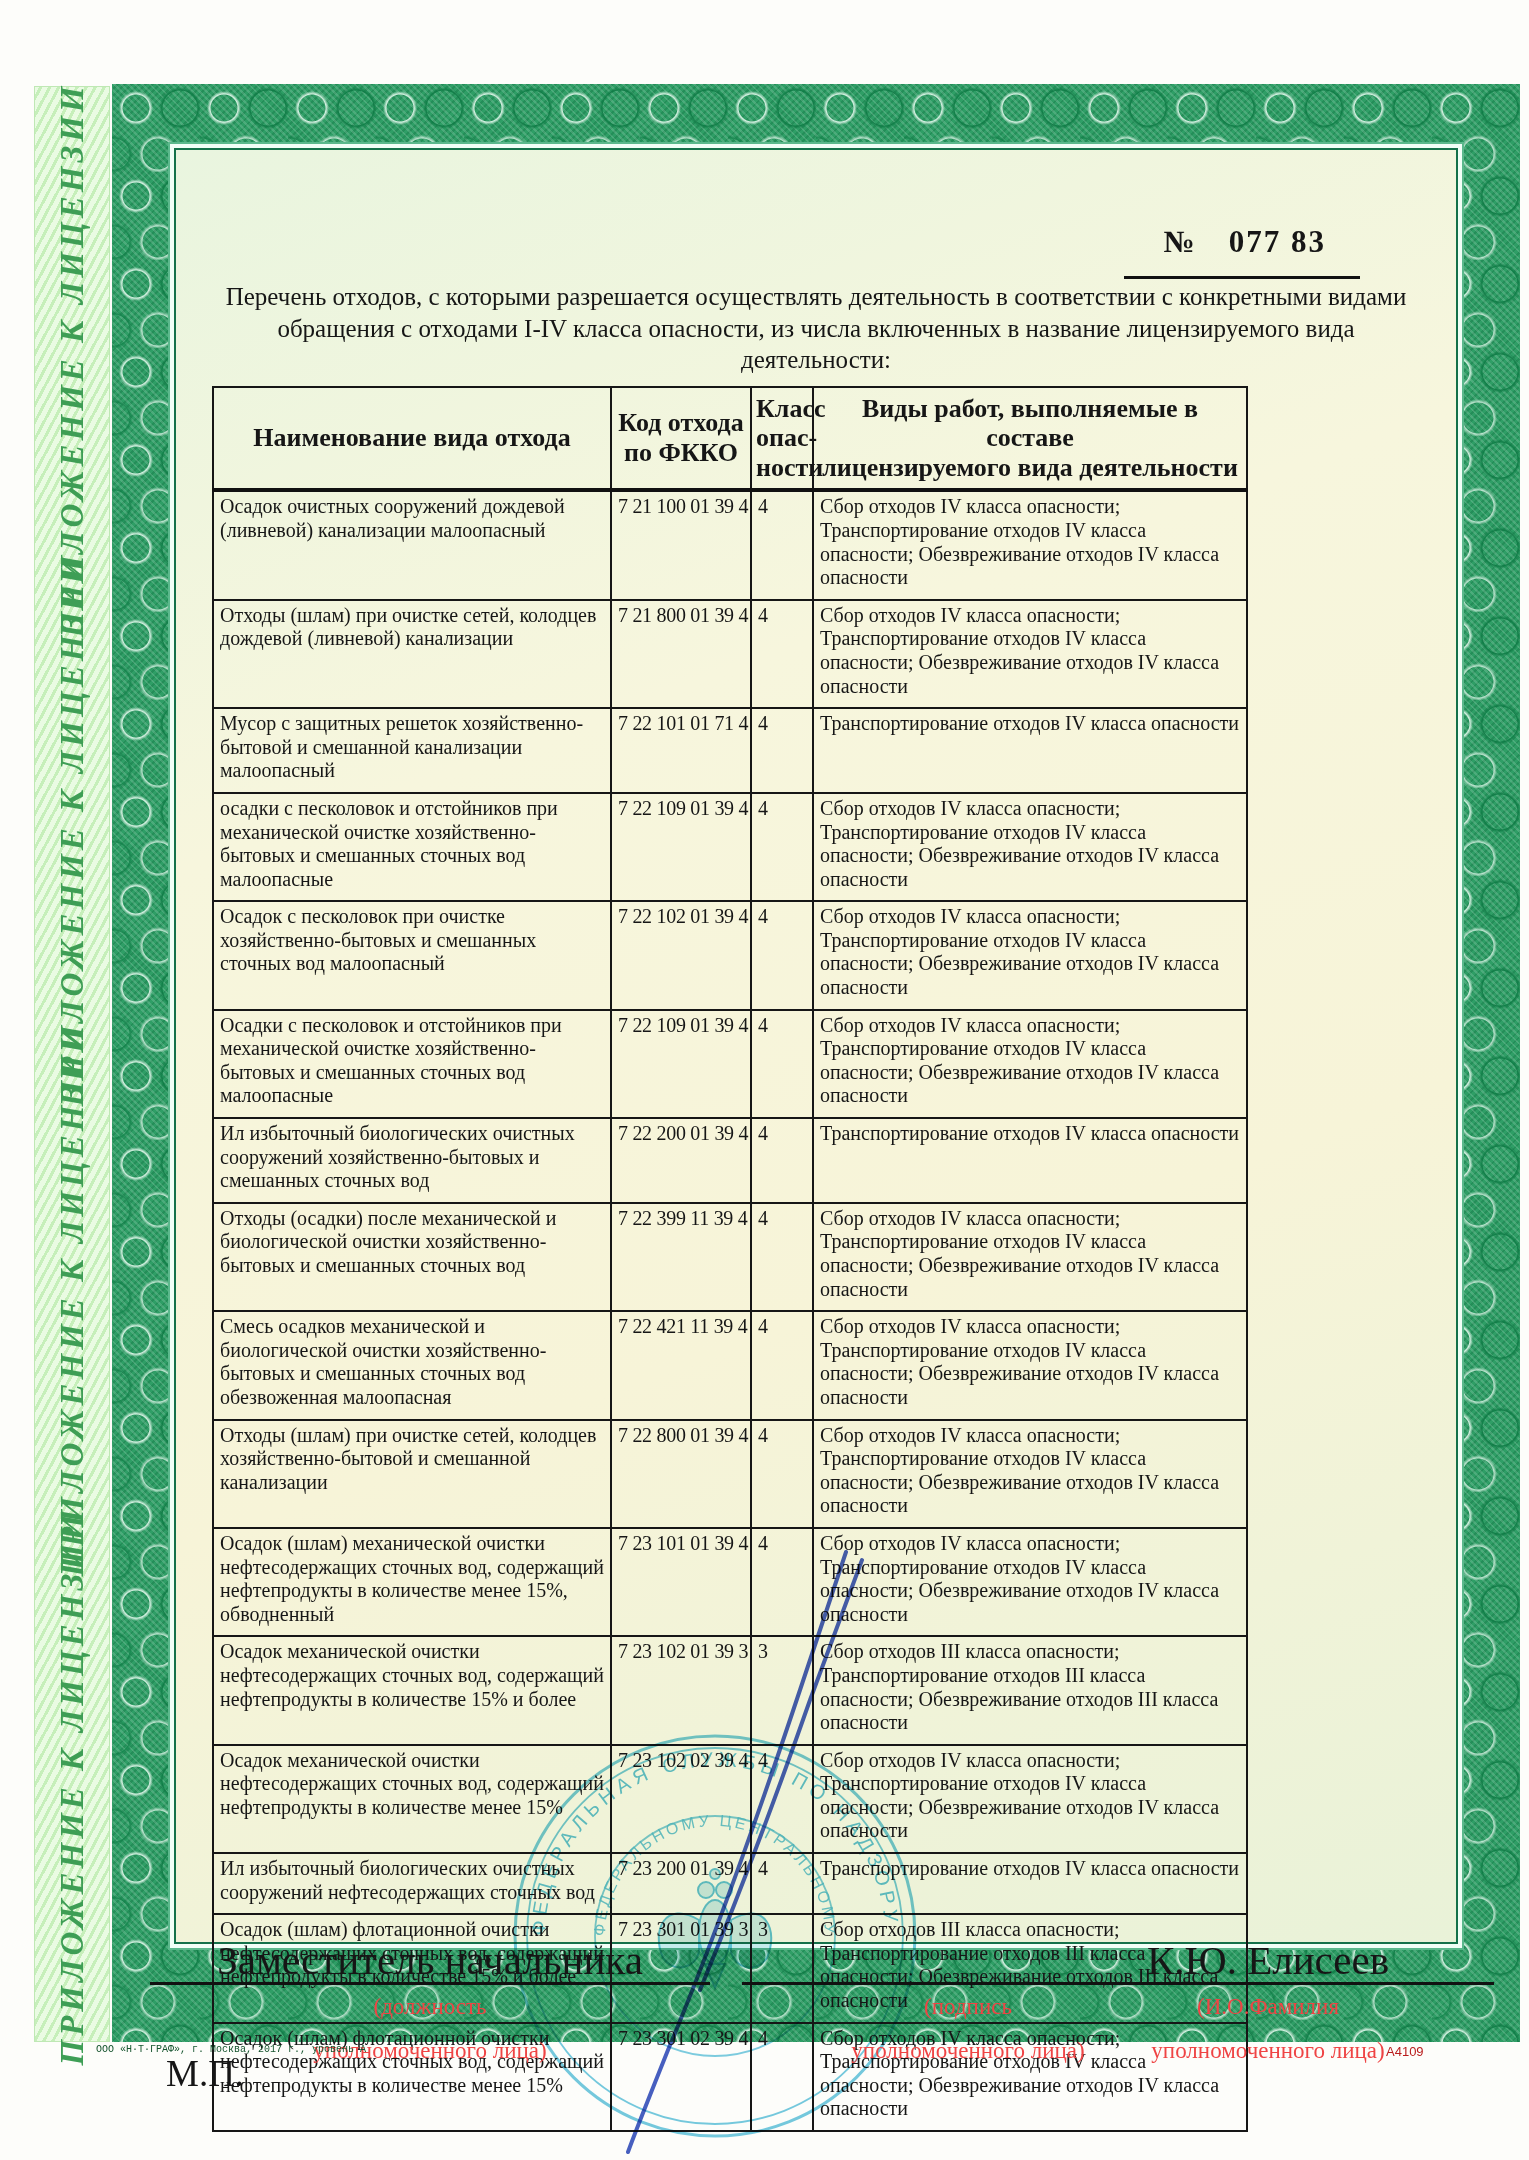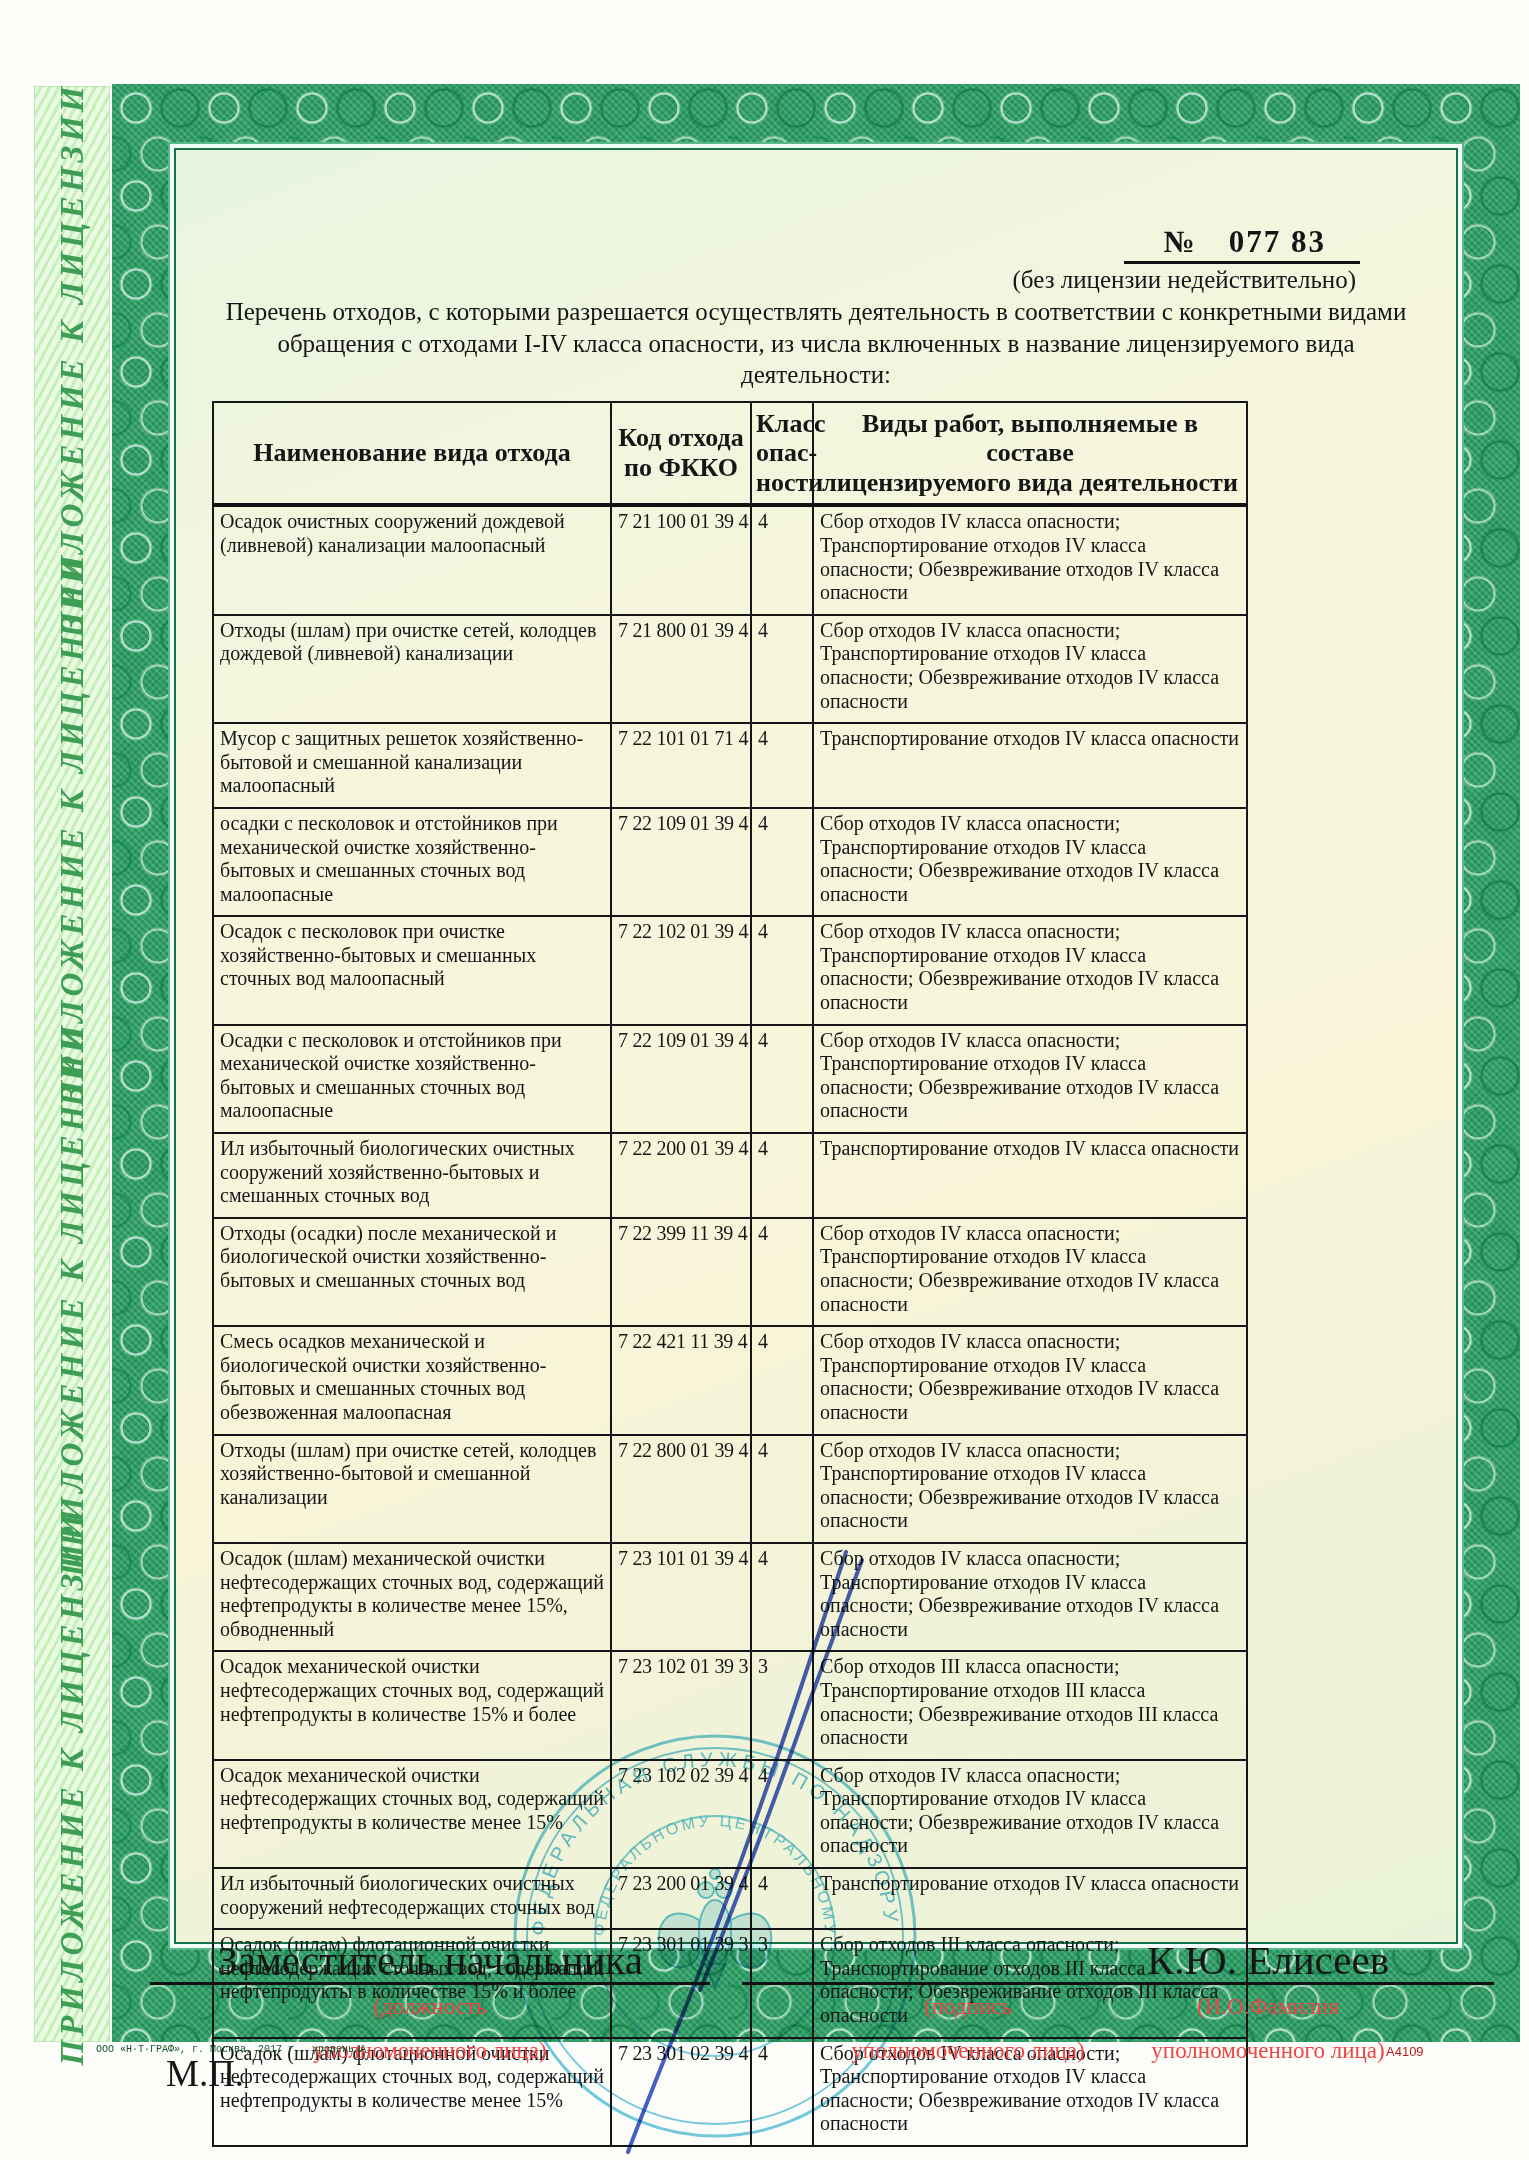--- a/index.html
+++ b/index.html
@@ -26,21 +26,21 @@
       radial-gradient(circle at 2px 70px, transparent 15px, rgba(17,128,73,.8) 16px, transparent 19px),
       repeating-linear-gradient(45deg, rgba(255,255,255,.14) 0 2px, transparent 2px 5px),
       repeating-linear-gradient(-45deg, rgba(9,100,55,.28) 0 2px, transparent 2px 5px);
     background-size:88px 88px,88px 88px,88px 88px,88px 88px,auto,auto;}
   .inner{position:relative;width:100%;height:100%;box-sizing:border-box;
     background:linear-gradient(160deg,#e9f5df 0%,#f7f6dd 32%,#f7f4d8 62%,#e9f2d8 100%);
     border:2px solid #14714a;box-shadow:0 0 0 4px #f1fff7,0 0 0 6px #5bb88c;
     padding:58px 0 0 0;}
 
   .number-row{text-align:right;margin:16px 96px 0 0;font-size:31px;font-weight:bold;}
-  .number-underline{display:inline-block;border-bottom:3px solid #111;padding:0 34px 1px 40px;}
+  .number-underline{display:inline-block;border-bottom:3px solid #111;padding:0 34px 16px 40px;}
   .number-value{display:inline-block;margin-left:34px;letter-spacing:2px;}
   .validity-note{text-align:right;margin:2px 100px 0 0;font-size:25px;}
   .intro{width:1215px;margin:2px auto 0 auto;text-align:center;font-size:25px;line-height:1.26;}
 
   table.waste{border-collapse:collapse;margin:10px 0 0 36px;width:1034px;table-layout:fixed;
     background:transparent;}
   table.waste col.c1{width:398px;} table.waste col.c2{width:140px;}
   table.waste col.c3{width:62px;}  table.waste col.c4{width:434px;}
   table.waste th{border:2px solid #161616;border-bottom:4px solid #111;font-weight:bold;
     font-size:26px;line-height:1.14;padding:6px 4px;vertical-align:middle;text-align:center;}
@@ -79,21 +79,20 @@
     <div class="side-item p3">ПРИЛОЖЕНИЕ К ЛИЦЕНЗИИ</div>
     <div class="side-item p4">ПРИЛОЖЕНИЕ К ЛИЦЕНЗИИ</div>
   </div>
 
   <div class="frame">
     <div class="inner">
 
       <div class="number-row">
         <span class="number-underline"><span>№</span><span class="number-value">077 83</span></span>
       </div>
-      <div class="validity-note">(без лицензии недействительно)</div>
       <div class="intro">Перечень отходов, с которыми разрешается осуществлять деятельность в соответствии с конкретными видами обращения с отходами I-IV класса опасности, из числа включенных в название лицензируемого вида деятельности:</div>
 
       <table class="waste">
         <colgroup>
             <col class="c1">
             <col class="c2">
             <col class="c3">
             <col class="c4">
           </colgroup>
         <thead>

